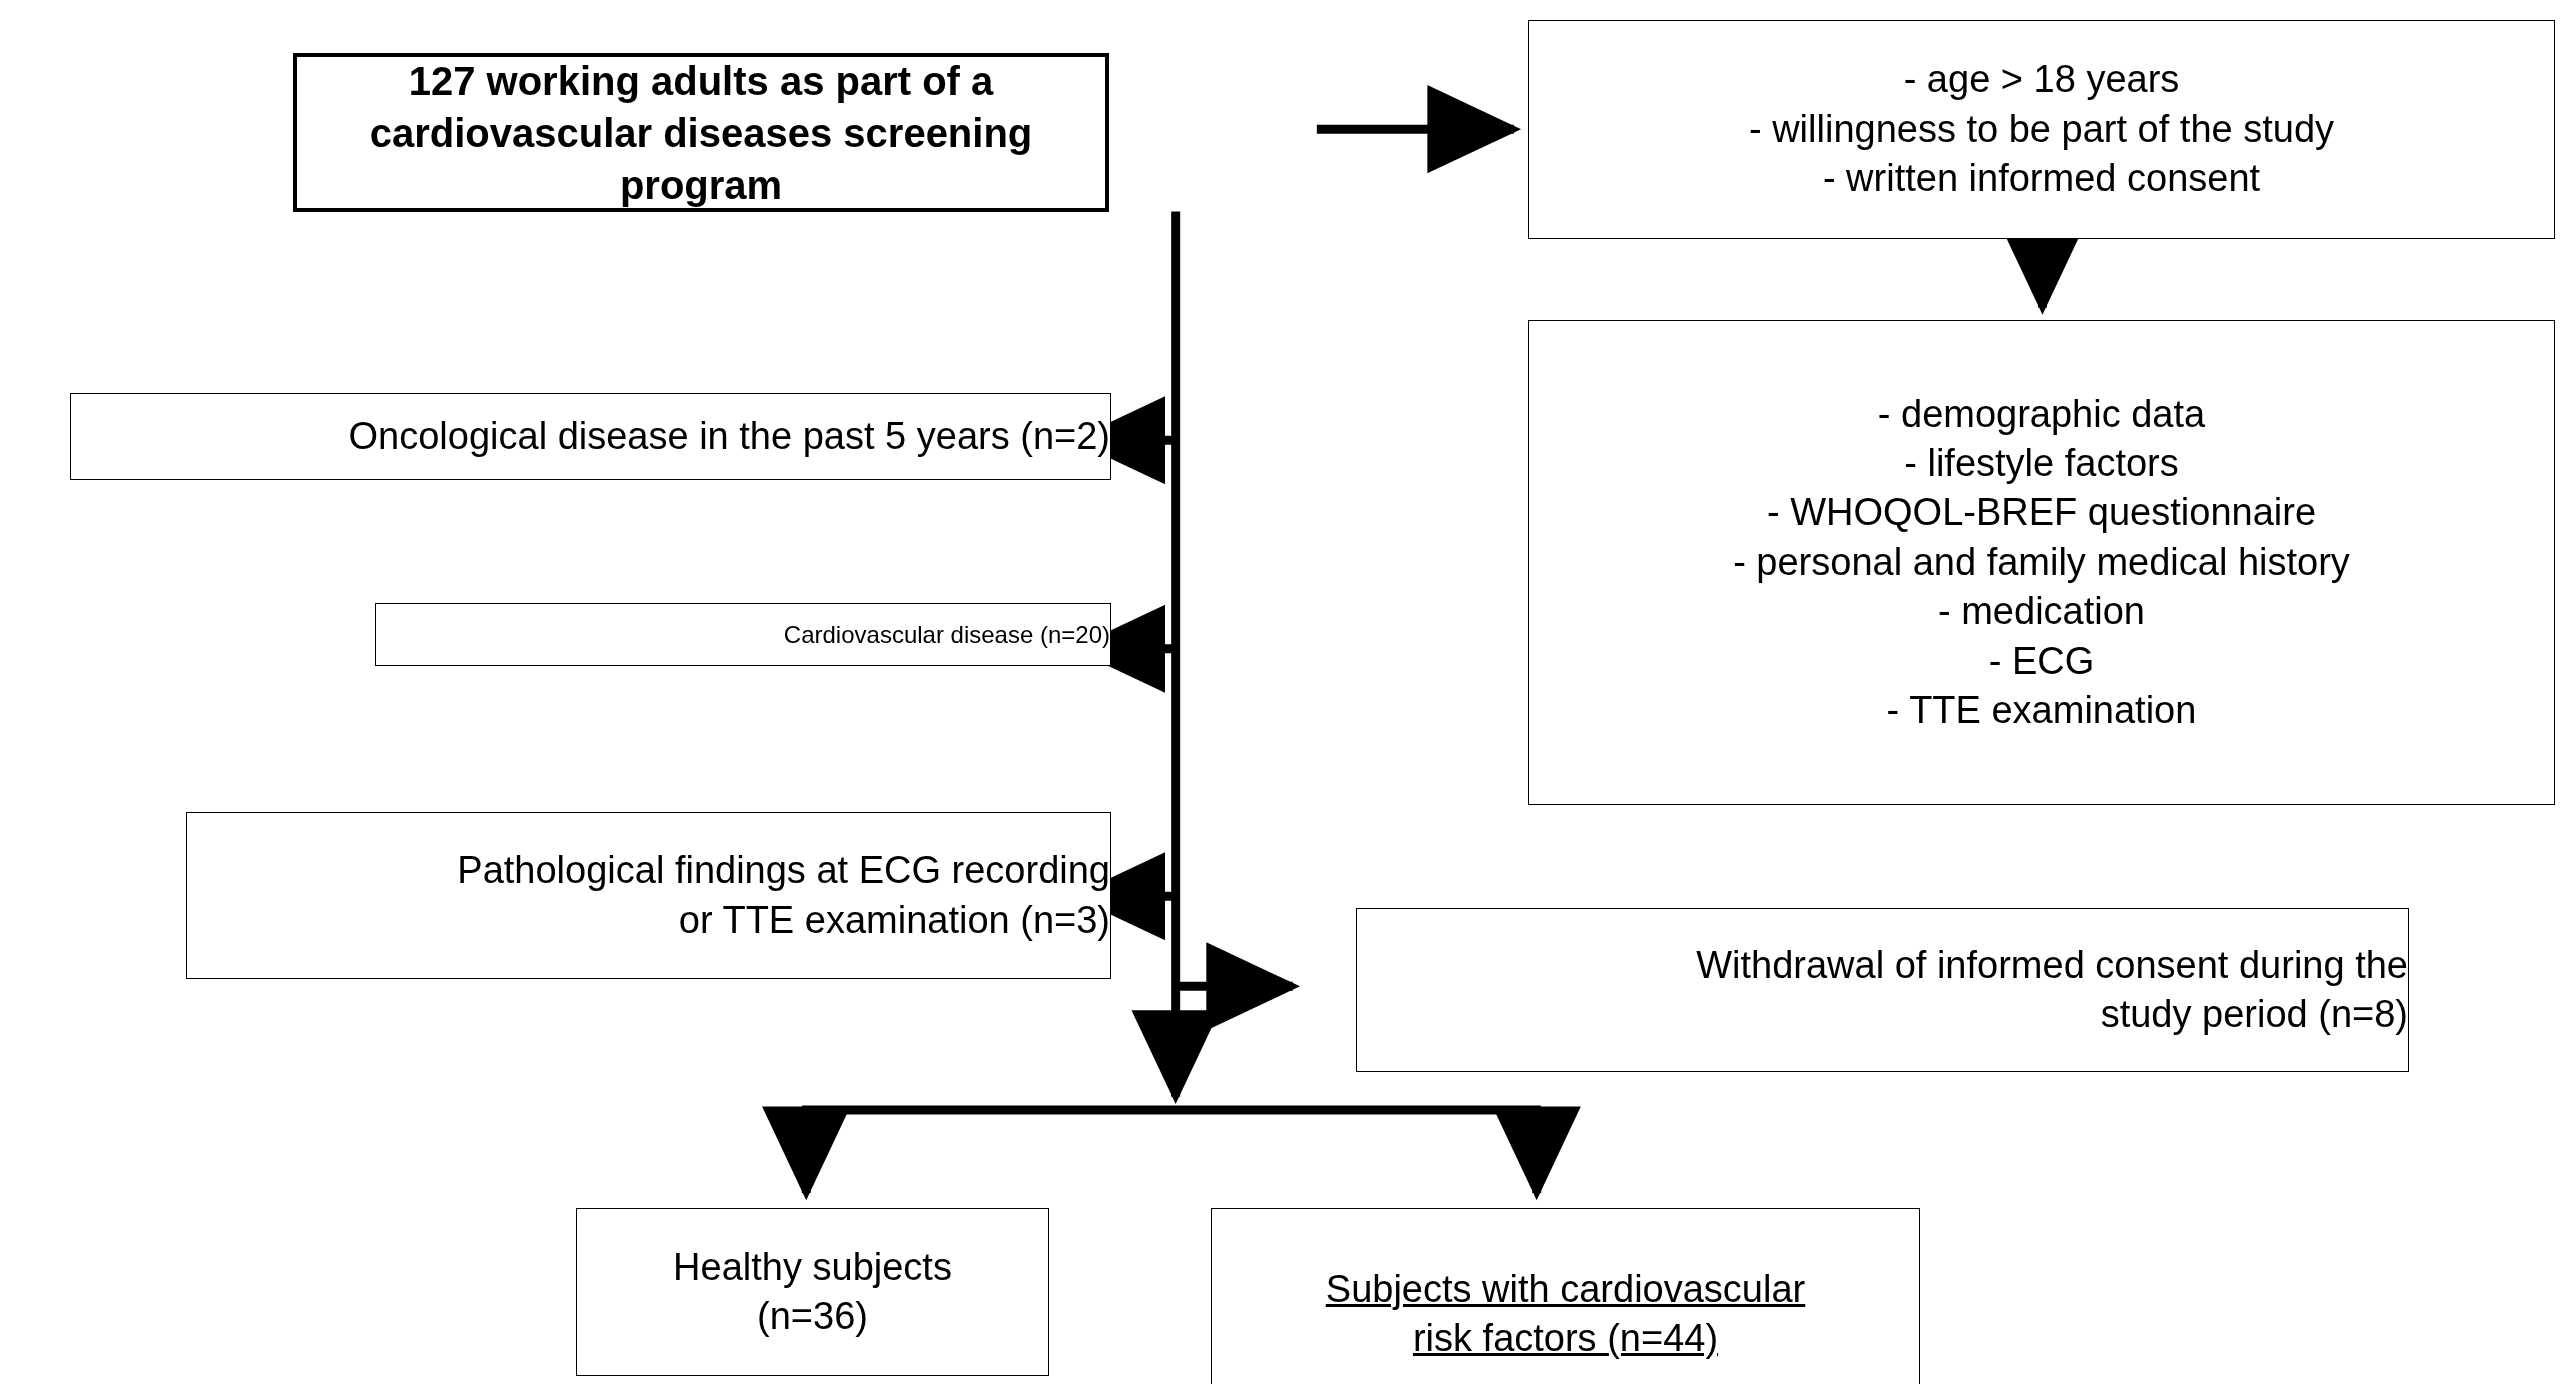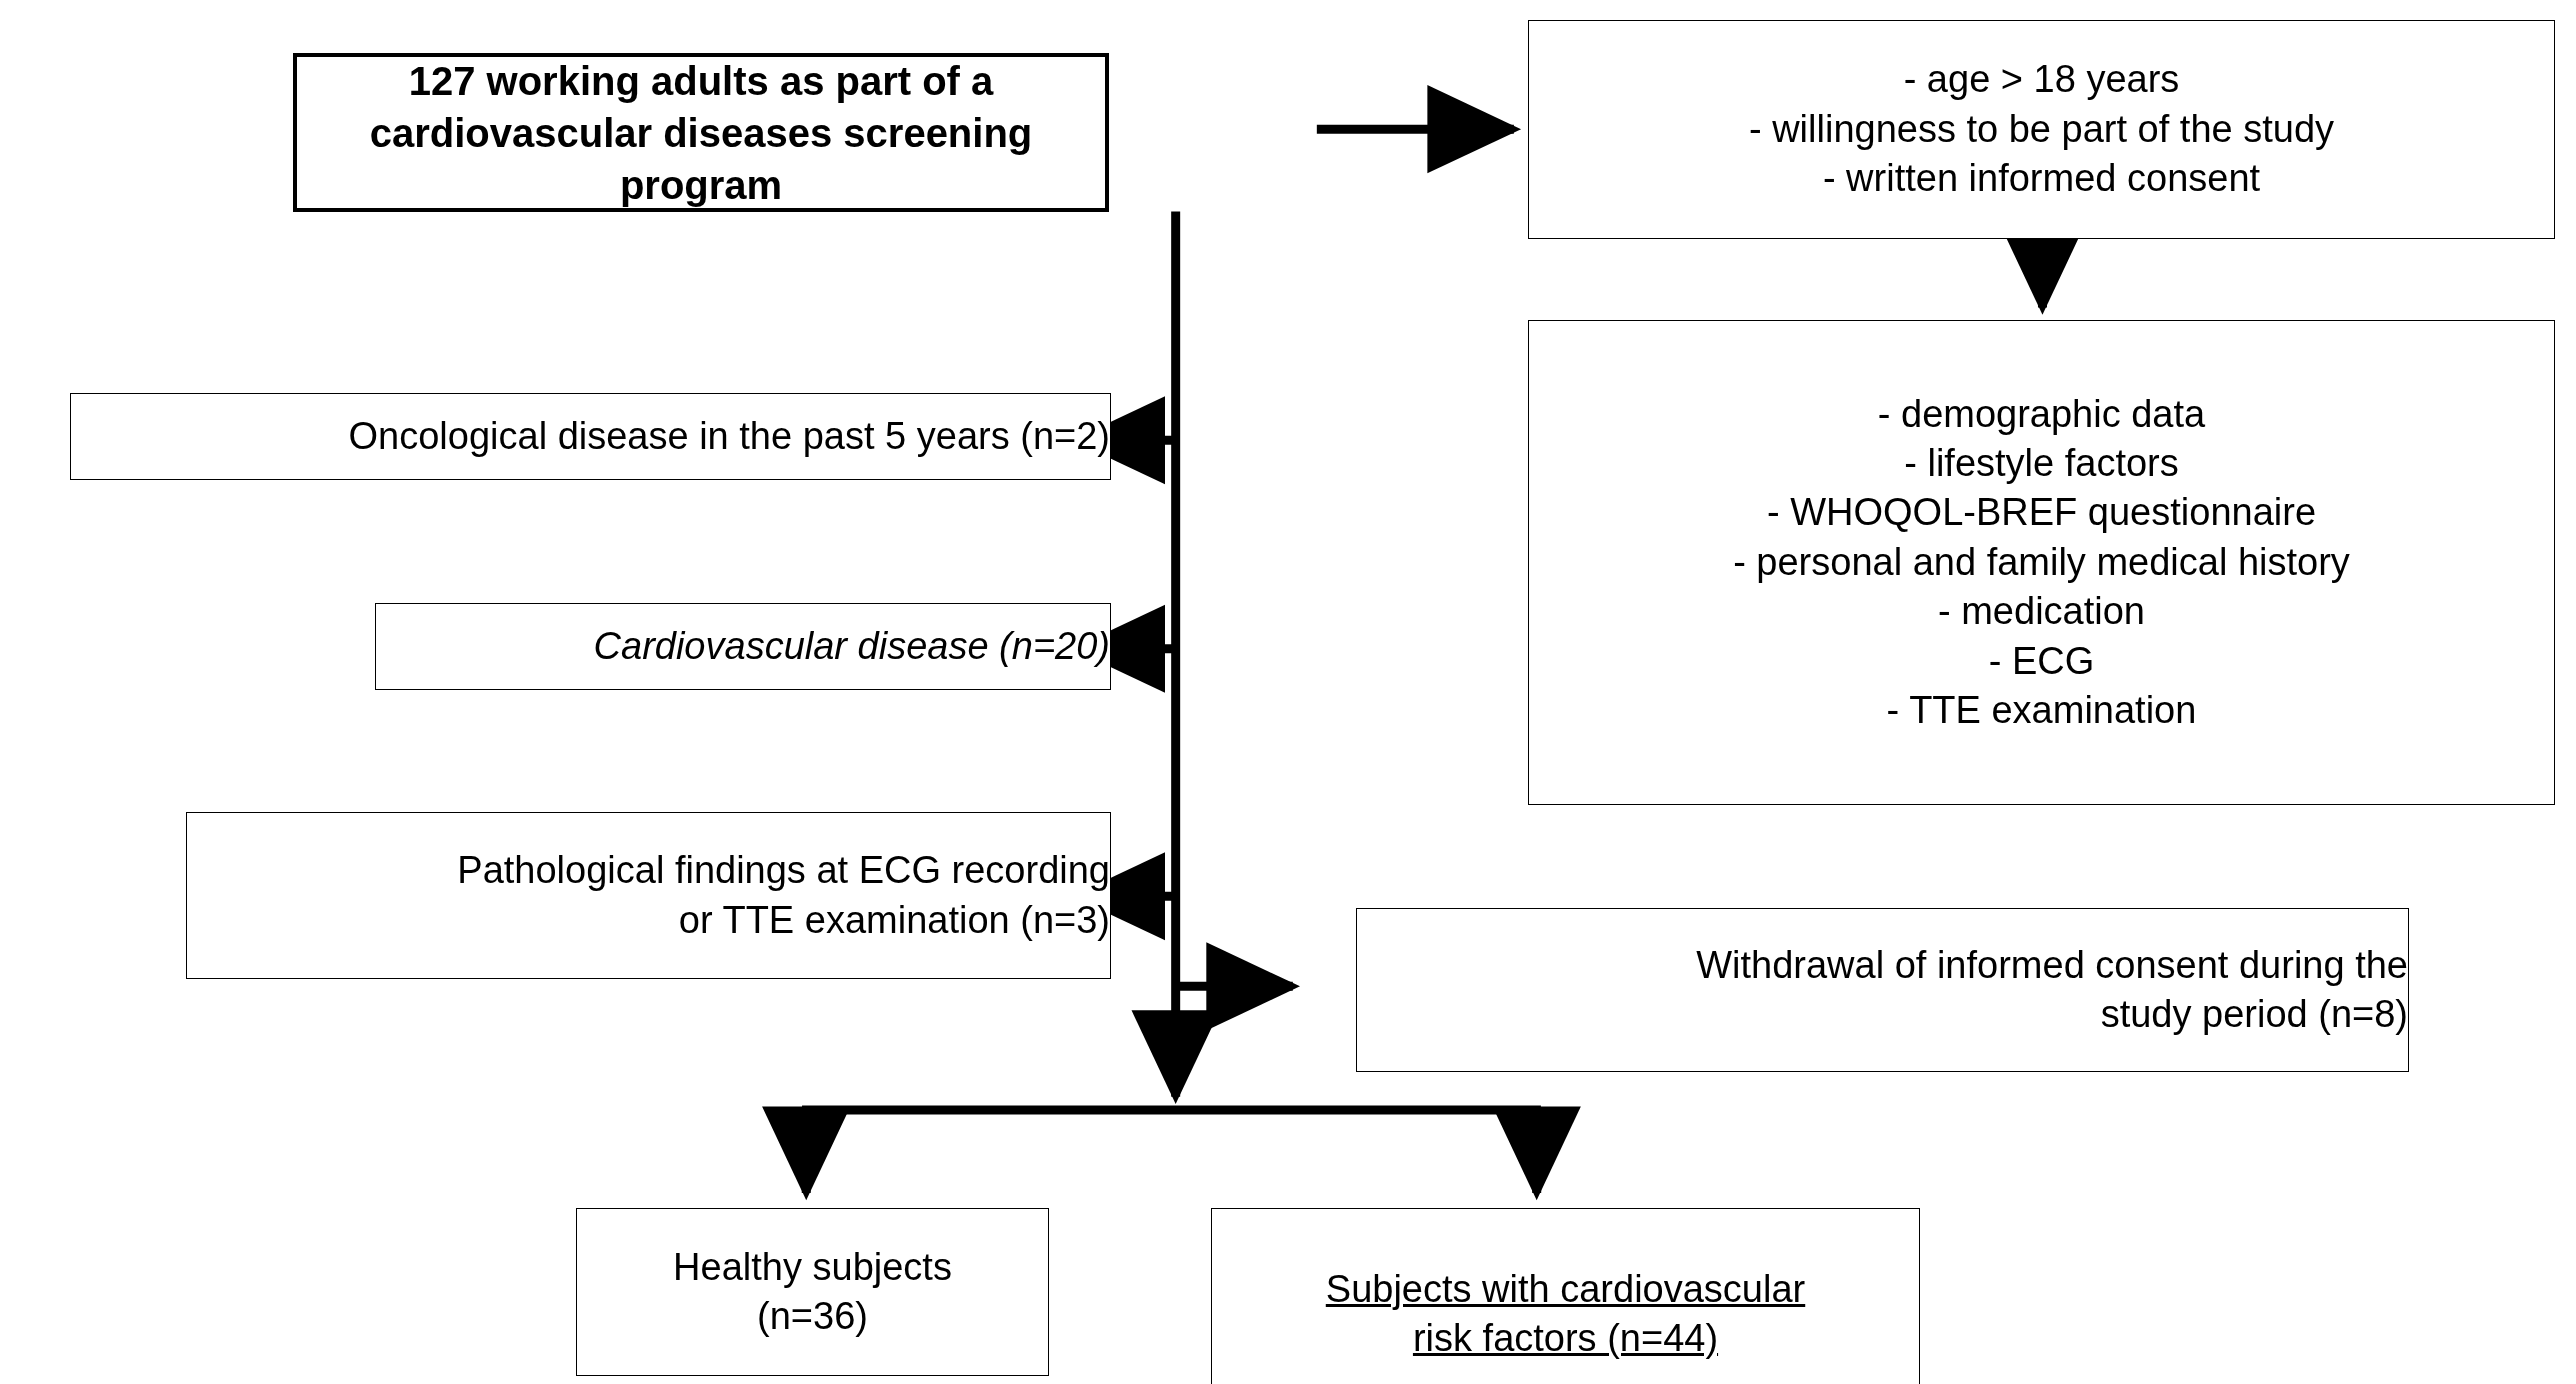--- a/index.html
+++ b/index.html
@@ -26,21 +26,21 @@
   .box.thick{border-width:4.2px;font-weight:bold;}
   .box.lefttext{justify-content:flex-start;text-align:right;margin-left:48px;}
   .box .txt{display:block;width:100%;}
   .box.lefttext .txt{padding-left:13.2px;}
 
   
   #box-source   {left:293px; top:53px;  width:816px; height:159px; font-size:40px;}
   #box-criteria {left:1528px;top:20px;  width:1027px; height:219px; font-size:38px;}
   #box-collect  {left:1528px;top:320px; width:1027px; height:485px; font-size:38px;text-align:center;}
   #box-excl1    {left:22px;  top:393px; width:1041px; height:87px; font-size:38px;}
-  #box-excl2    {left:327px; top:603px;width:736px; height:87px; font-size:38px;font-style:italic;}
+  #box-excl2    {left:327px; top:603px;width:736px; height:63px; font-size:24px;}
   #box-excl3    {left:138px; top:812px;width:925px; height:167px; font-size:38px;}
   #box-excl4    {left:1308px;top:908px;width:1053px; height:164px; font-size:38px;}
   #box-out1     {left:576px; top:1208px;width:473px;  height:168px; font-size:38px;}
   #box-out2     {left:1211px;top:1208px;width:709px; height:212px; font-size:38px;text-decoration:underline;}
 
   #connectors{position:absolute;left:0;top:0;width:2576px;height:1384px;pointer-events:none;}
 </style>
 </head>
 <body>
 

